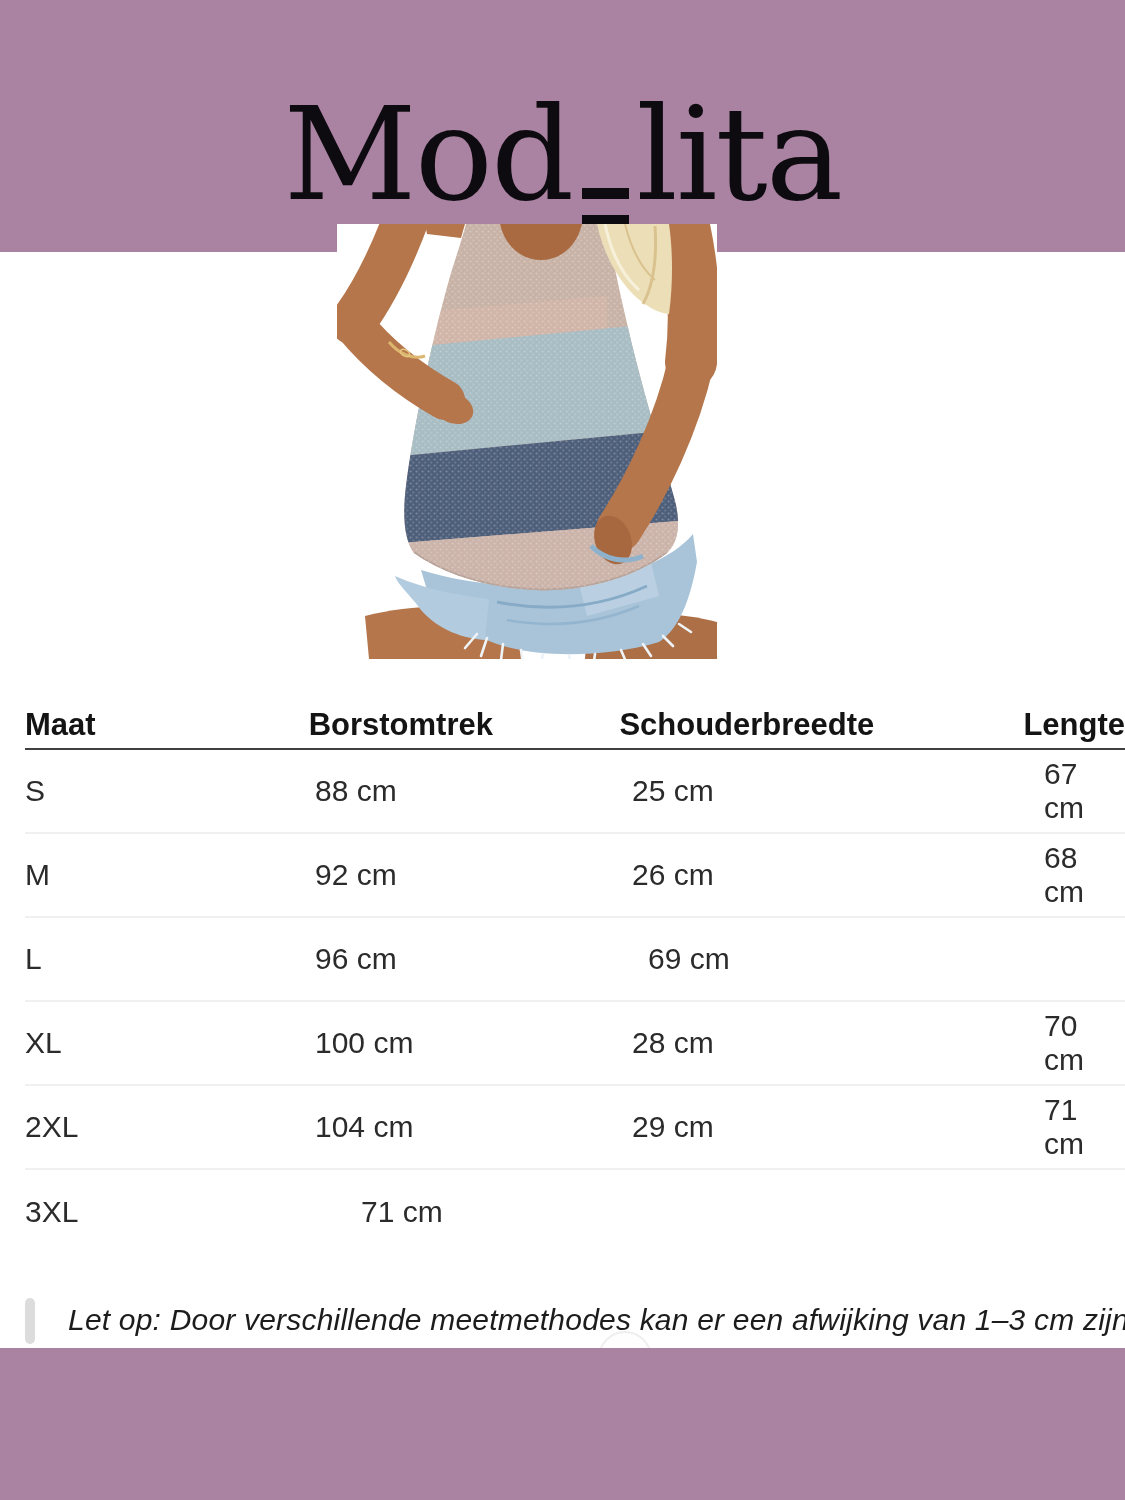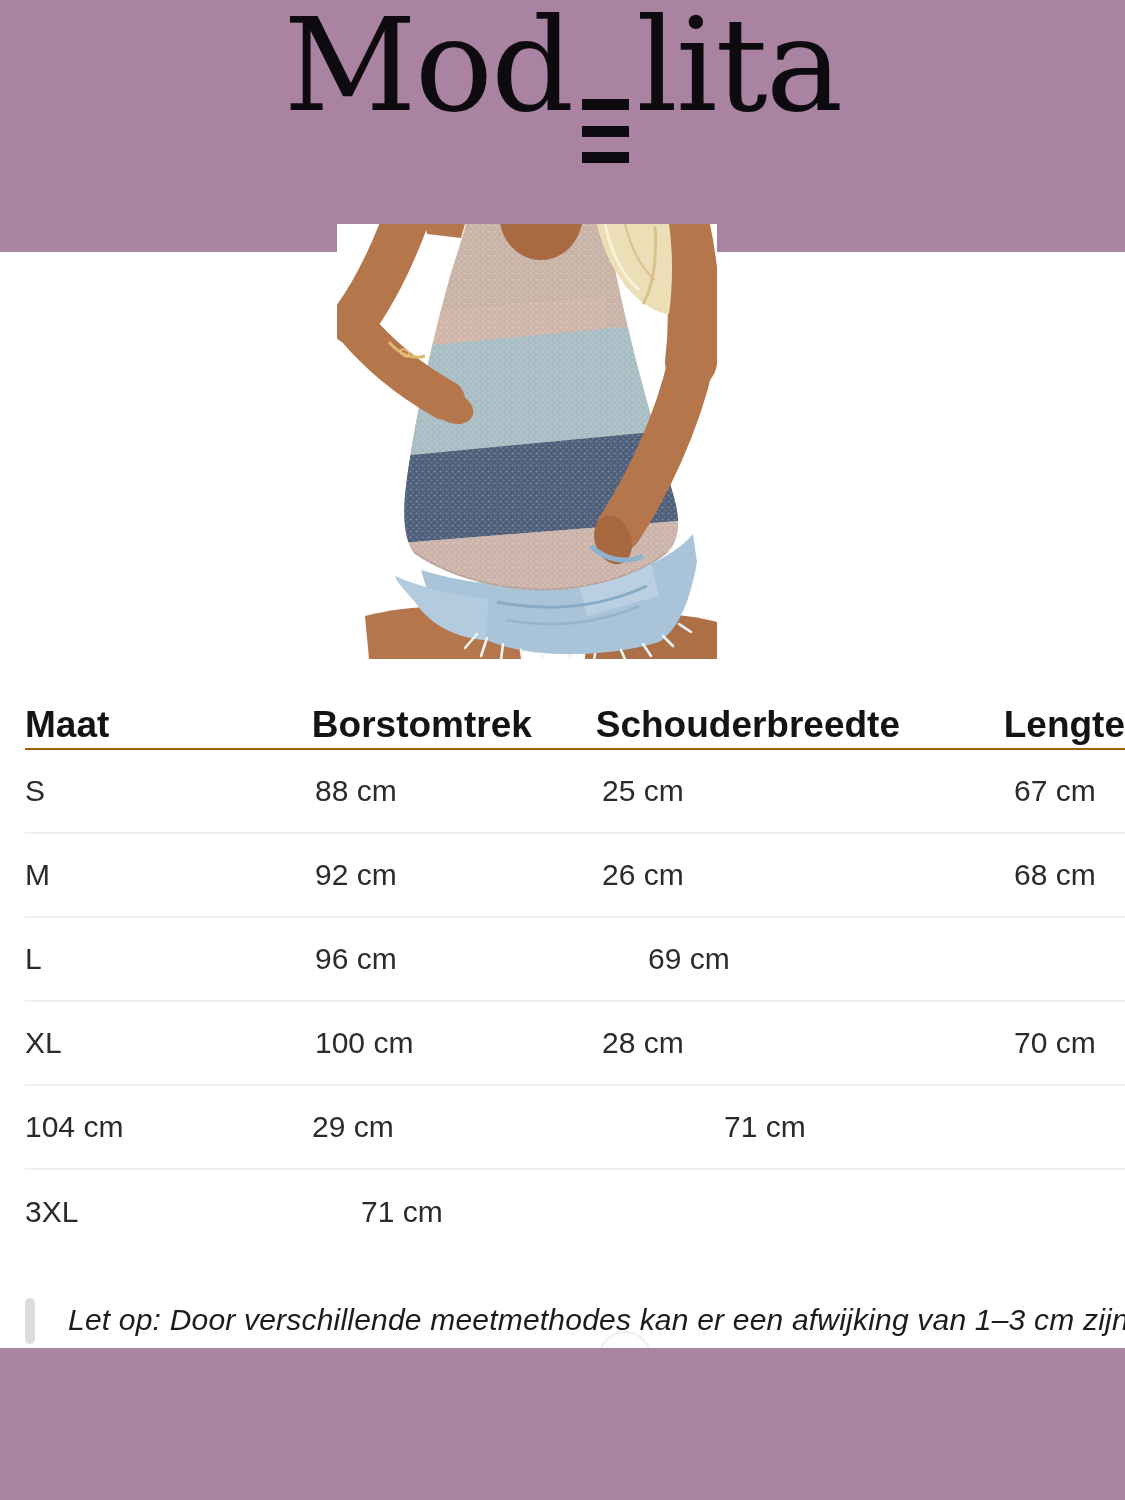--- a/index.html
+++ b/index.html
@@ -5,51 +5,51 @@
   * { margin:0; padding:0; box-sizing:border-box; }
   html,body { background:#ffffff; }
   .page {
     position:relative; width:1125px; height:1500px; margin:0 auto;
     background:#ffffff; overflow:hidden;
     font-family:"Liberation Sans", sans-serif; color:#1f1f1f;
   }
 
   
   .band { position:absolute; left:0; right:0; background:#aa82a2; }
-  .band.header { top:0; height:252px; display:flex; align-items:flex-start; justify-content:center; }
+  .band.header { top:0; height:252px; display:flex; align-items:flex-end; justify-content:center; }
   .band.footer { top:1348px; bottom:0; }
 
   .logo {
     font-family:"DejaVu Serif", serif;
     font-size:130px; line-height:1; letter-spacing:-0.015em;
     color:#0e0b10; white-space:nowrap;
   }
   .ebars {
     display:inline-flex; flex-direction:column; justify-content:space-between;
     width:47px; height:64px; margin:0 7px 0 10px;
   }
   .ebars i { display:block; height:11px; background:#0e0b10; }
 
   
   .photo { position:absolute; left:337px; top:224px; width:380px; height:435px; overflow:hidden; }
 
   
   .size-table { position:absolute; top:702px; left:25px; right:0; }
   .thead {
     display:flex; align-items:center; height:48px;
-    font-size:37px; font-weight:700; color:#141414;
-    border-bottom:2px solid #a16207;
+    font-size:31px; font-weight:700; color:#141414;
+    border-bottom:2px solid #404040;
   }
   .tr {
     display:flex; align-items:center; height:84px;
     font-size:30px; font-weight:400; color:#2b2b2b;
     border-bottom:2px solid #f0f0f0;
   }
   .tr:last-child { border-bottom:none;justify-content:space-between; }
-  .c1 { width:290px; } .c2 { width:287px; } .c3 { width:366px; } .c4 { flex:1;margin-left:46px; }
+  .c1 { width:290px; } .c2 { width:287px; } .c3 { width:366px;margin-left:30px; } .c4 { flex:1;margin-left:46px; }
 
   
   .note { position:absolute; top:1296px; left:25px; right:20px; display:flex; }
   .note-bar { width:10px; height:46px; margin:2px 33px 0 0; background:#dcdcdc; border-radius:5px; flex:none; }
   .note-text {
     padding-top:7px; font-style:italic; font-size:30px; color:#1c1c1c;
     letter-spacing:0.2px; white-space:nowrap;
   }
 
   
@@ -176,20 +176,21 @@
       <div class="c2">96 cm</div>
       <div class="c4">69 cm</div>
     </div>
     <div class="tr">
       <div class="c1">XL</div>
       <div class="c2">100 cm</div>
       <div class="c3">28 cm</div>
       <div class="c4">70 cm</div>
     </div>
     <div class="tr">
+      <div class="c1">2XL</div>
       <div class="c2">104 cm</div>
       <div class="c3">29 cm</div>
       <div class="c4">71 cm</div>
     </div>
     <div class="tr">
       <div class="c1">3XL</div>
       <div class="c4">71 cm</div>
     </div>
   </div>
 

